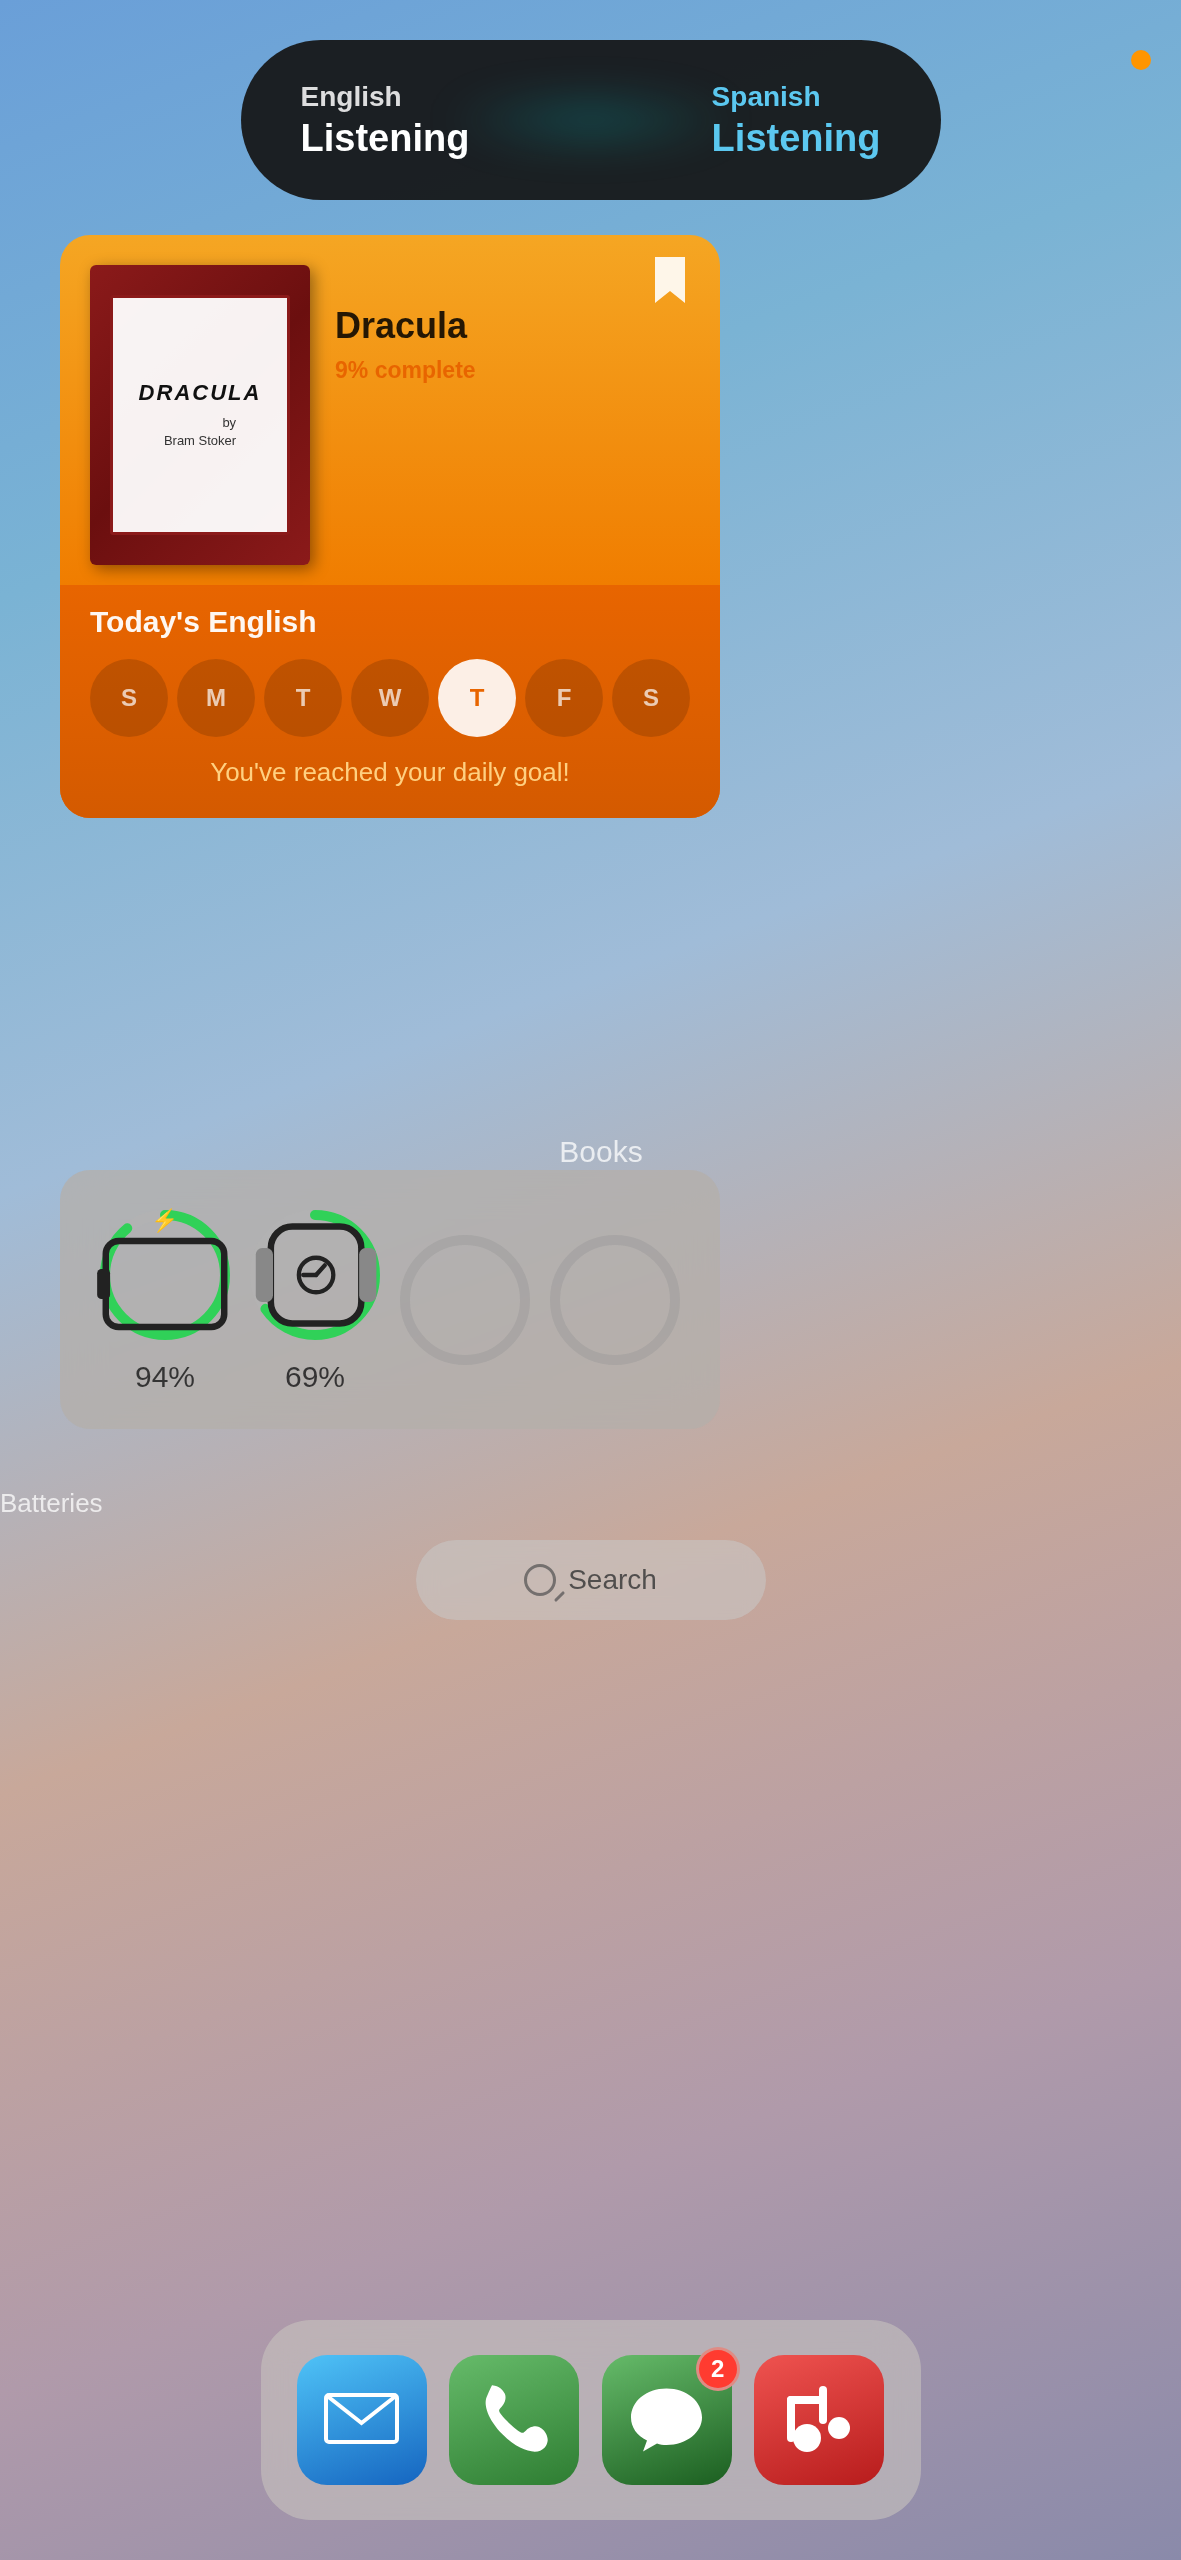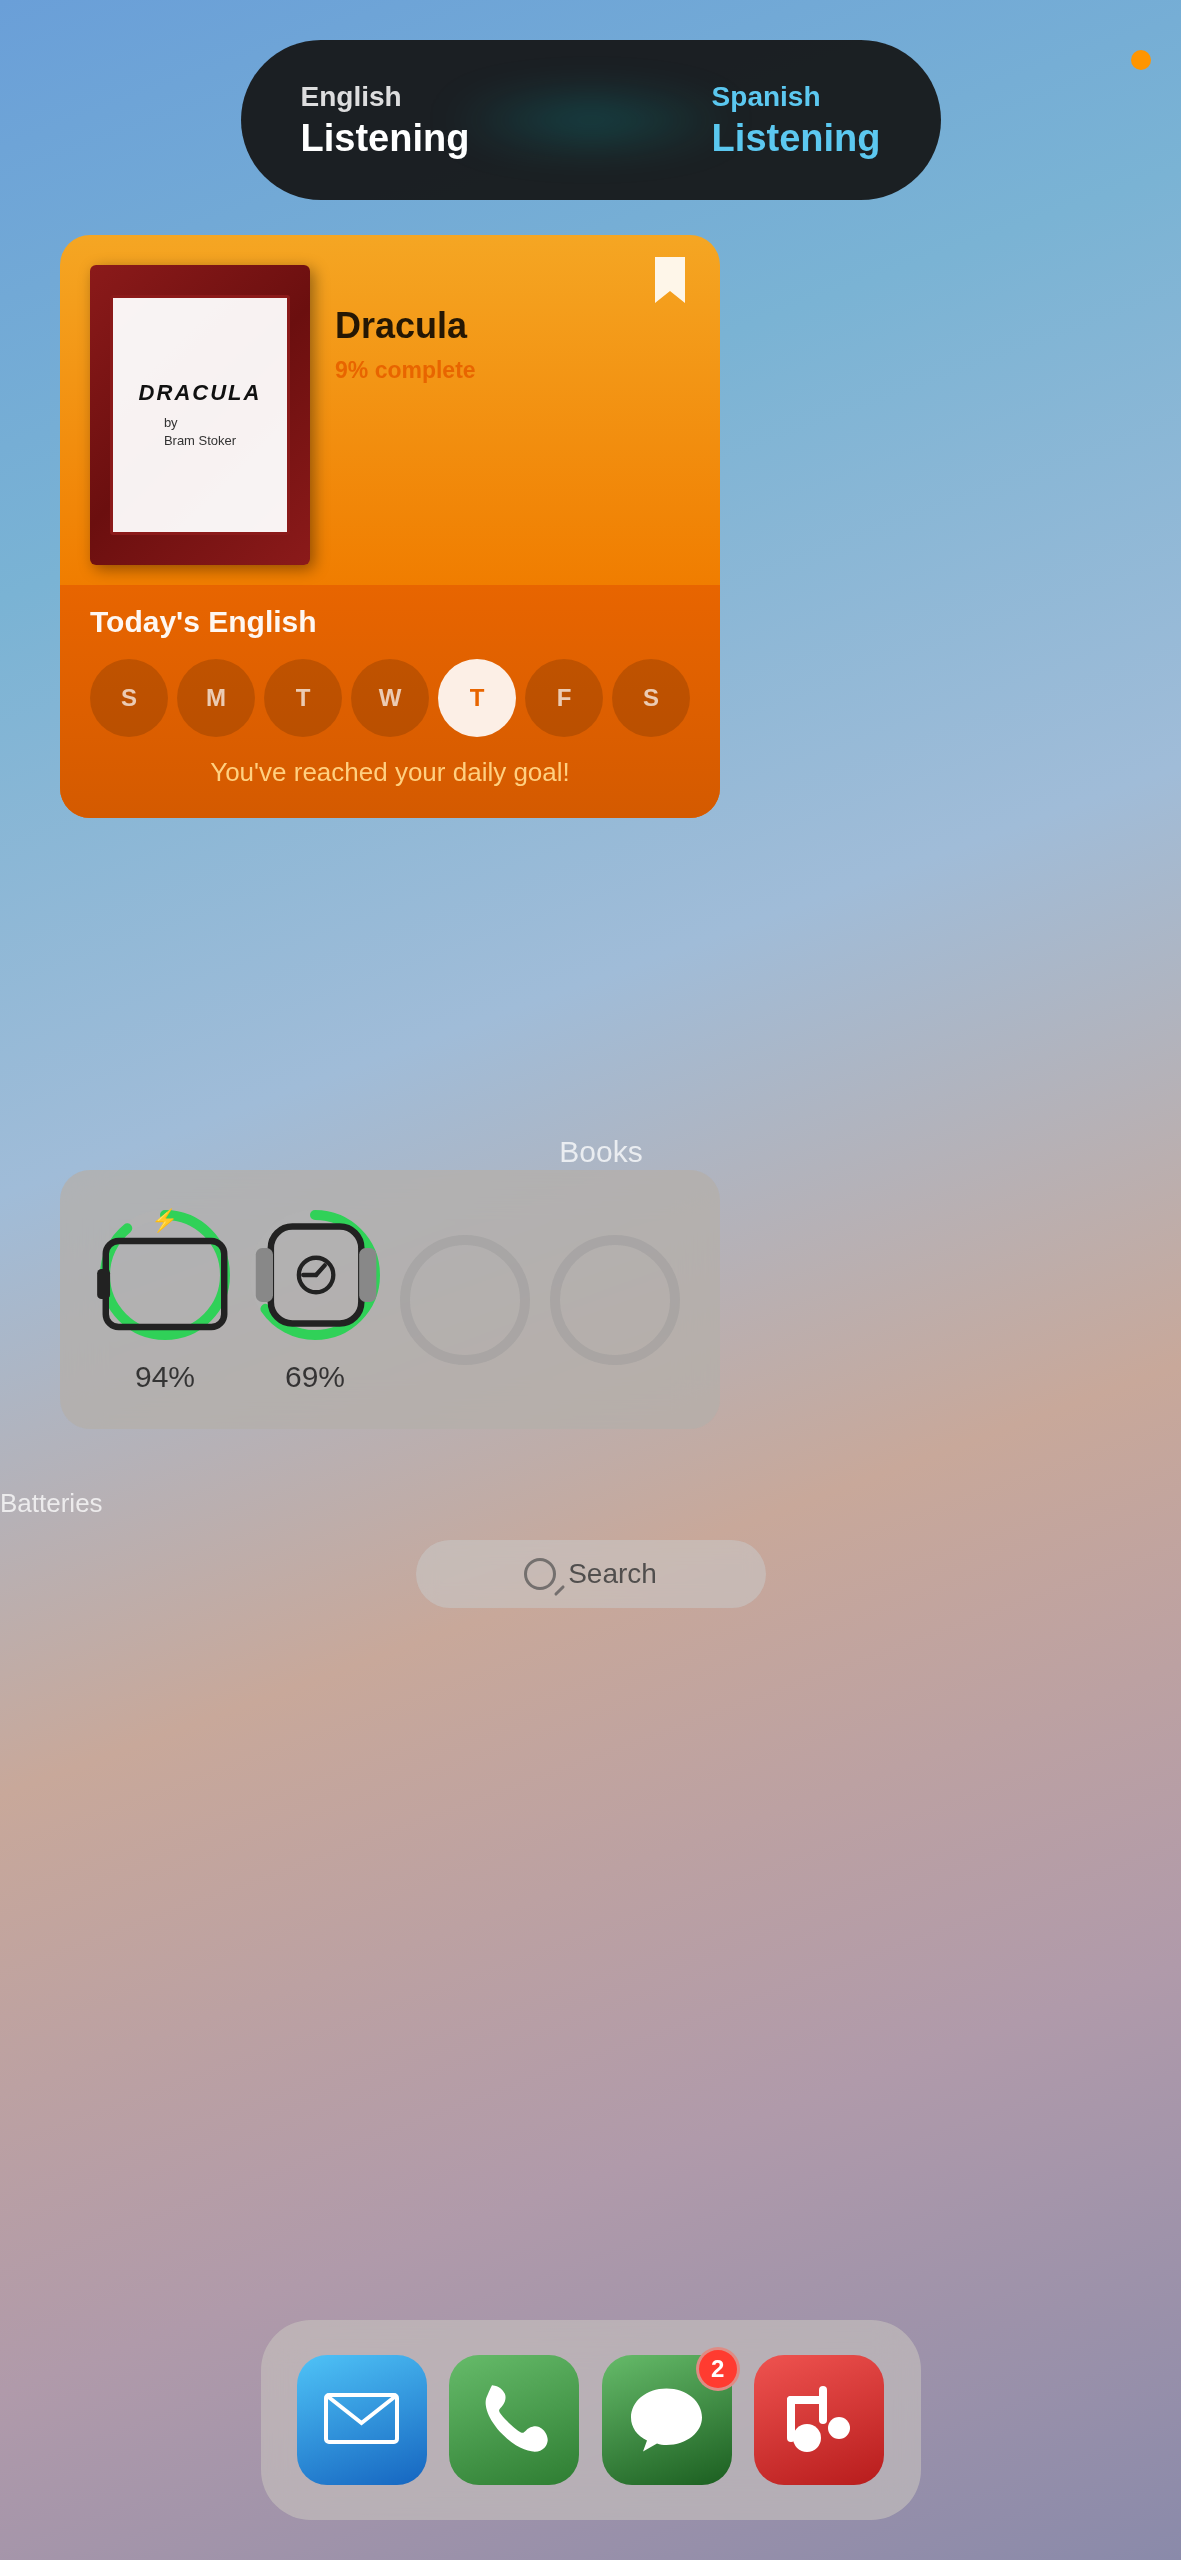--- a/index.html
+++ b/index.html
@@ -129,21 +129,21 @@
       font-weight: 900;
       color: #111;
       text-align: center;
       letter-spacing: 2px;
       font-style: italic;
     }
 
     .book-author-text {
       font-size: 13px;
       color: #333;
-      text-align: left;
+      text-align: right;
       margin-top: 8px;
       line-height: 1.4;
     }
 
     .book-info {
       flex: 1;
       padding-top: 40px;
     }
 
     .book-name {
@@ -299,21 +299,21 @@
       color: rgba(30,30,30,0.85);
     }
 
     
     .search-bar {
       position: absolute;
       top: 1540px;
       left: 50%;
       transform: translateX(-50%);
       width: 350px;
-      height: 68px;
+      height: 80px;
       background: rgba(200,200,200,0.55);
       border-radius: 40px;
       display: flex;
       align-items: center;
       justify-content: center;
       gap: 12px;
       backdrop-filter: blur(10px);
     }
 
     .search-icon-circle {

